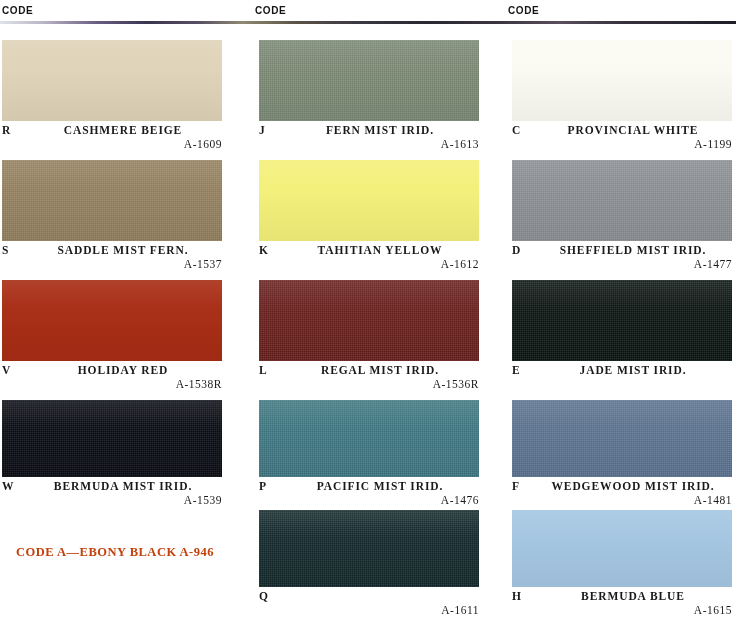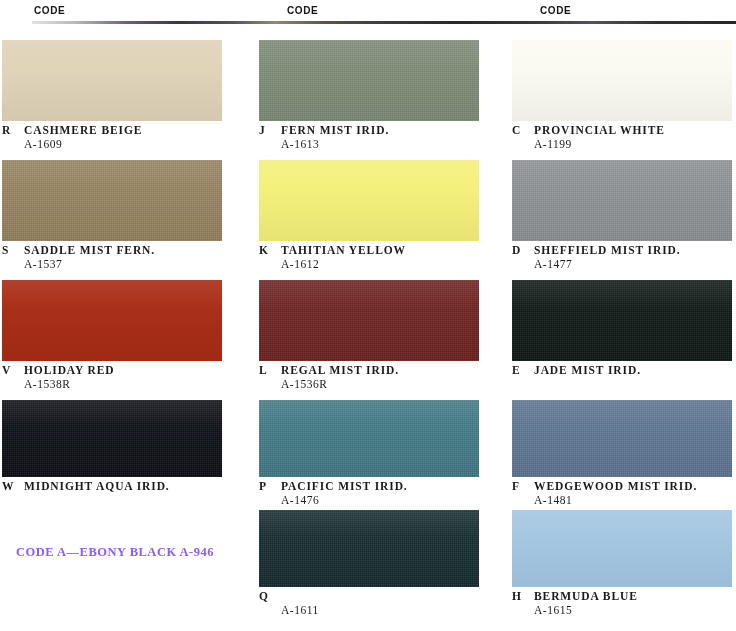--- a/index.html
+++ b/index.html
@@ -15,21 +15,20 @@
     position: relative;
   }
 
   
   .header-row {
     position: absolute;
     top: 0;
     left: 0;
     width: 584px;
     height: 26px;
-    margin-left: 32px;
   }
   .code-header {
     position: absolute;
     top: 5px;
     font-family: "Liberation Sans", "DejaVu Sans", sans-serif;
     font-size: 10px;
     font-weight: bold;
     letter-spacing: 0.6px;
     color: #141414;
   }
@@ -125,53 +124,53 @@
     font-size: 11.5px;
     font-weight: bold;
     color: #1a1a1a;
     letter-spacing: 0.3px;
   }
   .chip-name {
     position: absolute;
     left: 0;
     top: 0px;
     width: 220px;
-    text-align: left;
+    text-align: center;
     padding-left: 22px;
     box-sizing: border-box;
     font-size: 11.5px;
     font-weight: bold;
     color: #1a1a1a;
     letter-spacing: 0.9px;
     white-space: nowrap;
   }
   .chip-number {
     position: absolute;
     left: 0;
     top: 14px;
     width: 220px;
-    text-align: left;
+    text-align: right;
     padding-left: 22px;
     box-sizing: border-box;
     font-size: 11.5px;
     color: #1a1a1a;
     letter-spacing: 0.5px;
   }
 
   
   .ebony-note {
     position: absolute;
     left: 2px;
     top: 519px;
     width: 226px;
     text-align: center;
     font-size: 12.5px;
     font-weight: bold;
     letter-spacing: 0.5px;
-    color: #8b5cf6;
+    color: #c2410c;
     white-space: nowrap;
   }
 </style>
 </head>
 <body>
 
 <div class="header-row">
   <div class="code-header c0">CODE</div>
   <div class="code-header c1">CODE</div>
   <div class="code-header c2">CODE</div>
@@ -202,21 +201,22 @@
       <div class="caption">
         <span class="chip-code">V</span>
         <span class="chip-name">HOLIDAY RED</span>
         <span class="chip-number">A-1538R</span>
       </div>
     </div>
     <div class="cell r3">
       <div class="swatch metallic sheen" style="background-color: rgb(8, 10, 18);"></div>
       <div class="caption">
         <span class="chip-code">W</span>
-        <span class="chip-name">MIDNIGHT AQUA IRID.</span>
+        <span class="chip-name">BERMUDA MIST IRID.</span>
+        <span class="chip-number">A-1539</span>
       </div>
     </div>
     <div class="ebony-note">CODE A—EBONY BLACK  A-946</div>
   </div>
 
   <div class="column c1">
     <div class="cell r0">
       <div class="swatch metallic sheen" style="background-color: rgb(125, 140, 118);"></div>
       <div class="caption">
         <span class="chip-code">J</span>

